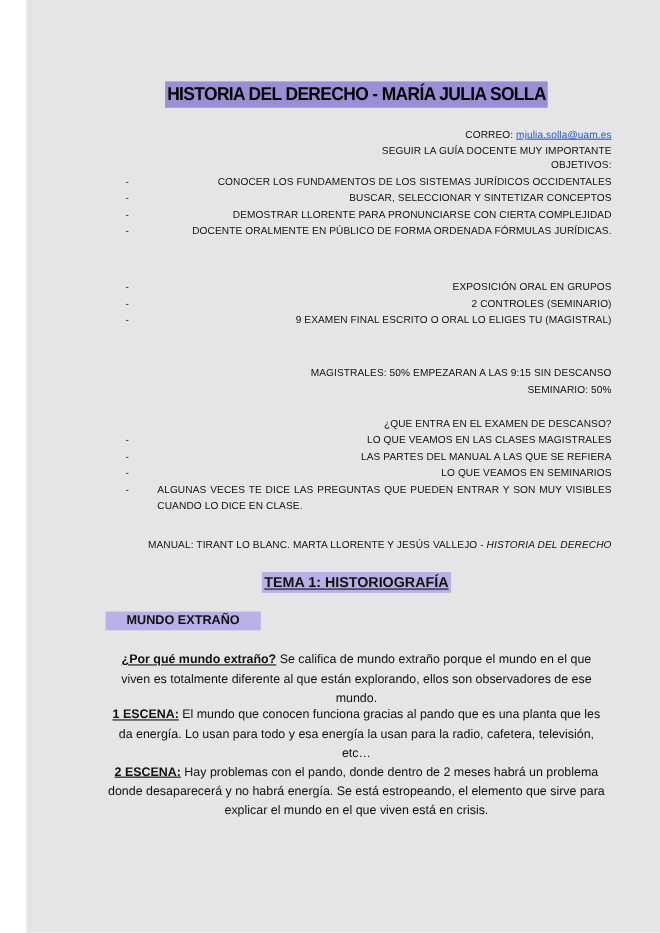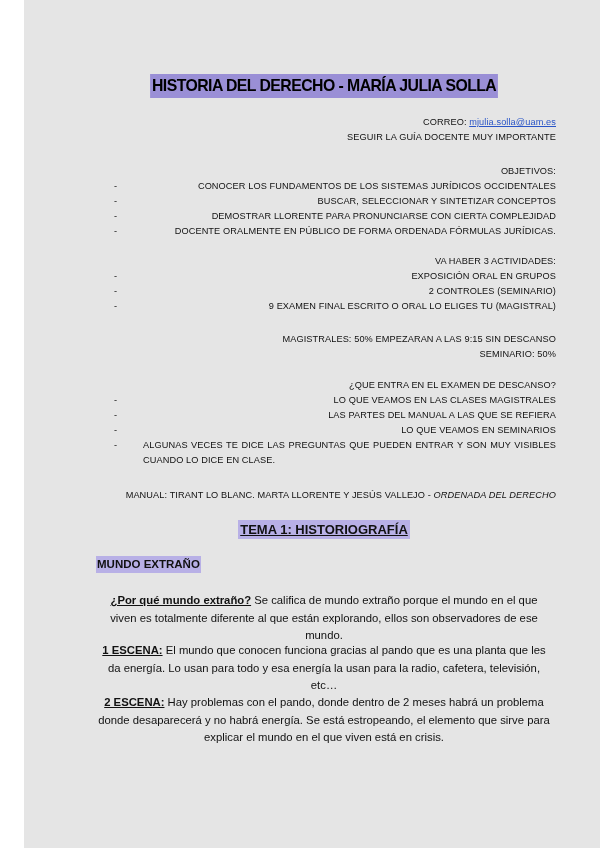--- a/index.html
+++ b/index.html
@@ -20,21 +20,21 @@
   ul.dash { list-style: none; margin: 0; padding: 0; }
   ul.dash li { position: relative; padding-left: 47px; }
   ul.dash li .dash-mark { position: absolute; left: 18px; }
   .justify { text-align: justify; white-space: normal; }
 
   .tema-wrap { position: absolute; top: 520px; left: 0; width: 600px; text-align: center; }
   .tema { display: inline-block; background: #b8b0e6; font-weight: bold; font-size: 13px;
           text-decoration: underline; padding: 1px 2px; line-height: 17px; }
 
   .sub { position: absolute; top: 556px; left: 72px; background: #b8b0e6; font-weight: bold;
-         font-size: 11.5px; padding: 1px 1px; line-height: 15px; text-align: center; }
+         font-size: 11.5px; padding: 1px 19px; line-height: 15px; text-align: center; }
 
   .para { position: absolute; left: 72px; width: 456px; font-size: 11.3px; line-height: 17.5px;
           text-align: center; }
   .para b { text-decoration: underline; }
 </style>
 </head>
 <body>
 
 <div class="page">
 
@@ -42,32 +42,31 @@
     <span class="title">HISTORIA DEL DERECHO - MARÍA JULIA SOLLA</span>
   </div>
 
   <div class="block small" style="top:115px;">
     <div class="line">
       <span>CORREO: </span><span class="link">mjulia.solla@uam.es</span>
     </div>
     <div class="line">SEGUIR LA GUÍA DOCENTE MUY IMPORTANTE</div>
   </div>
 
-  <div class="block small" style="top:164px;">
+  <div class="block small" style="top:143px;">
     <div class="line">OBJETIVOS:</div>
     <ul class="dash">
       <li class="line"><span class="dash-mark">-</span><span>CONOCER LOS FUNDAMENTOS DE LOS SISTEMAS JURÍDICOS OCCIDENTALES</span></li>
       <li class="line"><span class="dash-mark">-</span><span>BUSCAR, SELECCIONAR Y SINTETIZAR CONCEPTOS</span></li>
       <li class="line"><span class="dash-mark">-</span><span>DEMOSTRAR LLORENTE PARA PRONUNCIARSE CON CIERTA COMPLEJIDAD</span></li>
       <li class="line"><span class="dash-mark">-</span><span>DOCENTE ORALMENTE EN PÚBLICO DE FORMA ORDENADA FÓRMULAS JURÍDICAS.</span></li>
     </ul>
   </div>
 
   <div class="block small" style="top:254px;">
-    <div class="line">VA HABER 3 ACTIVIDADES:</div>
     <ul class="dash">
       <li class="line"><span class="dash-mark">-</span><span>EXPOSICIÓN ORAL EN GRUPOS</span></li>
       <li class="line"><span class="dash-mark">-</span><span>2 CONTROLES (SEMINARIO)</span></li>
       <li class="line"><span class="dash-mark">-</span><span>9 EXAMEN FINAL ESCRITO O ORAL LO ELIGES TU (MAGISTRAL)</span></li>
     </ul>
   </div>
 
   <div class="block small" style="top:332px;">
     <div class="line">MAGISTRALES: 50% EMPEZARAN A LAS 9:15 SIN DESCANSO</div>
     <div class="line">SEMINARIO: 50%</div>
@@ -78,21 +77,21 @@
     <ul class="dash">
       <li class="line"><span class="dash-mark">-</span><span>LO QUE VEAMOS EN LAS CLASES MAGISTRALES</span></li>
       <li class="line"><span class="dash-mark">-</span><span>LAS PARTES DEL MANUAL A LAS QUE SE REFIERA</span></li>
       <li class="line"><span class="dash-mark">-</span><span>LO QUE VEAMOS EN SEMINARIOS</span></li>
       <li class="justify"><span class="dash-mark">-</span><span>ALGUNAS VECES TE DICE LAS PREGUNTAS QUE PUEDEN ENTRAR Y SON MUY VISIBLES CUANDO LO DICE EN CLASE.</span></li>
     </ul>
   </div>
 
   <div class="block small" style="top:488px;">
     <div class="line">
-      <span>MANUAL: TIRANT LO BLANC. MARTA LLORENTE Y JESÚS VALLEJO - </span><i>ORDENADA DEL DERECHO</i>
+      <span>MANUAL: TIRANT LO BLANC. MARTA LLORENTE Y JESÚS VALLEJO - </span><i>HISTORIA DEL DERECHO</i>
     </div>
   </div>
 
   <div class="tema-wrap">
     <span class="tema">TEMA 1: HISTORIOGRAFÍA</span>
   </div>
 
   <div class="sub">MUNDO EXTRAÑO</div>
 
   <div class="para" style="top:592px;">

